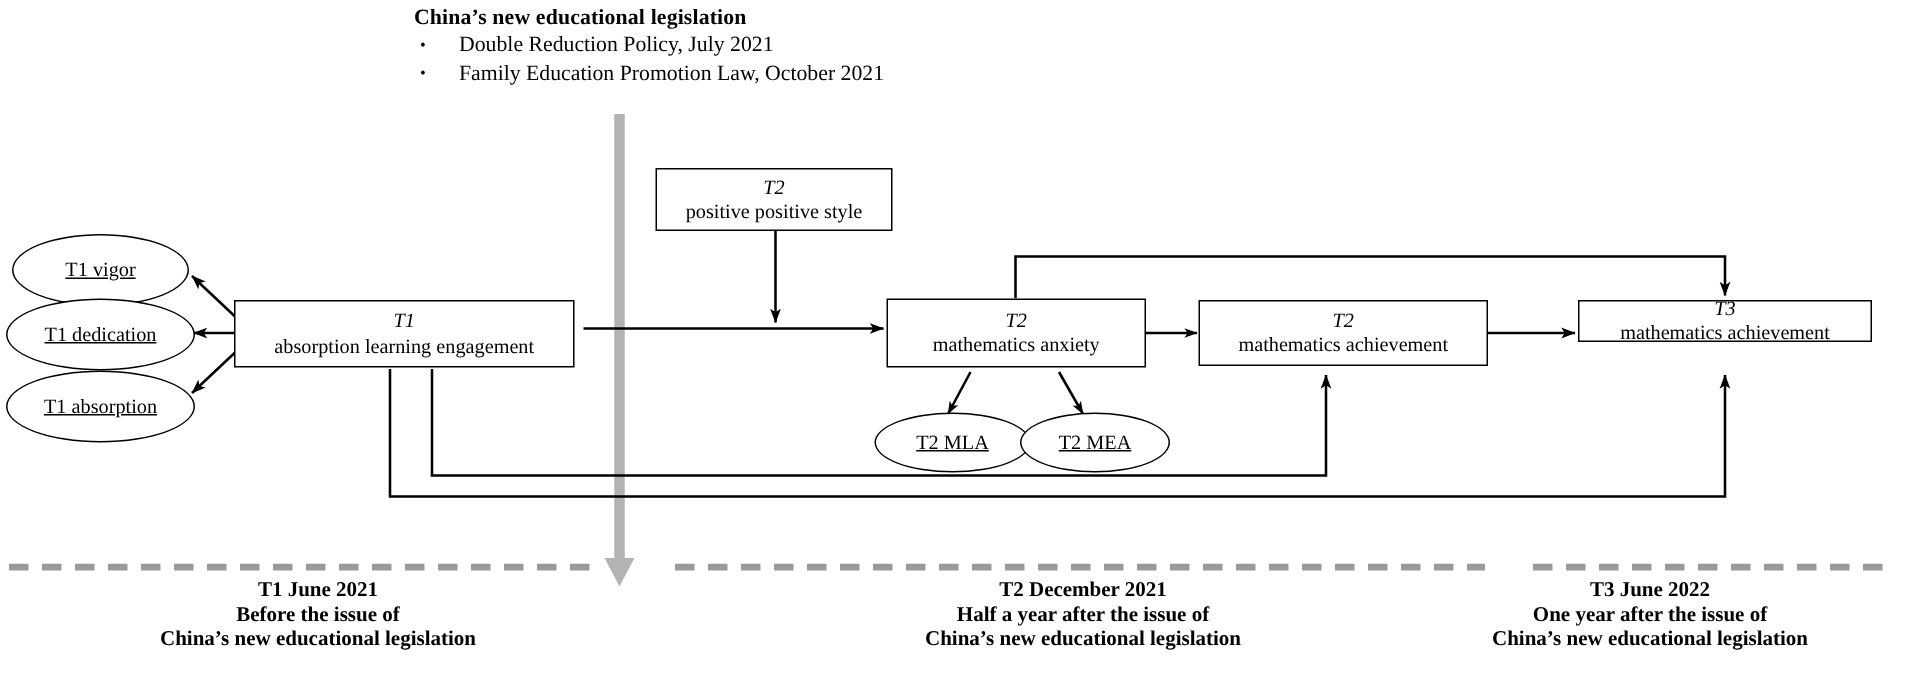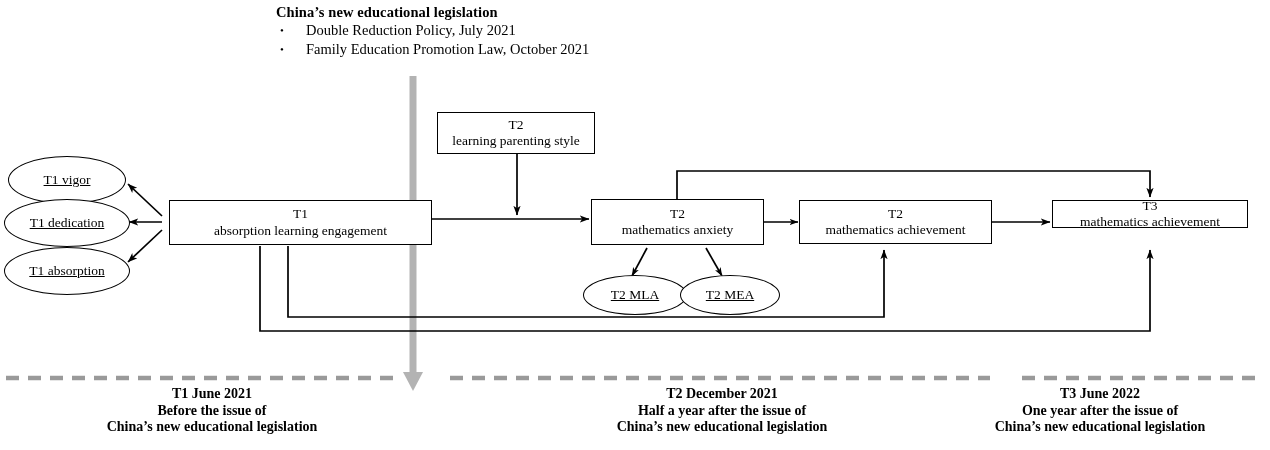--- a/index.html
+++ b/index.html
@@ -18,21 +18,21 @@
   .legend-bullet{width:26px;flex:0 0 26px;text-align:left;padding-left:4px;font-size:11px;line-height:19px;}
   .legend-text{flex:1 1 auto;}
 
   
   .node-box{
     position:absolute;box-sizing:border-box;
     border:1.6px solid #000;background:#fff;
     display:flex;flex-direction:column;align-items:center;justify-content:center;
     font-size:13.5px;line-height:16.5px;text-align:center;
   }
-  .node-box .l1{display:block;}
+  .node-box .l1{display:block;font-style:italic;}
   .node-box .l2{display:block;}
 
   
   .node-ellipse{
     position:absolute;box-sizing:border-box;
     border:1.7px solid #000;border-radius:50%;background:#fff;
     display:flex;align-items:center;justify-content:center;
     font-size:13.5px;text-align:center;white-space:nowrap;text-decoration:underline;
   }
 
@@ -143,28 +143,28 @@
     <span>T1 absorption</span>
   </div>
 
   <div class="node-ellipse" style="left:583px;top:275px;width:104px;height:40px;">
     <span>T2 MLA</span>
   </div>
   <div class="node-ellipse" style="left:680px;top:275px;width:100px;height:40px;">
     <span>T2 MEA</span>
   </div>
 
-  <div class="node-box" style="left:169px;top:200px;width:263px;height:45px;">
+  <div class="node-box" style="left:156px;top:200px;width:227px;height:45px;">
     <span class="l1">T1</span>
     <span class="l2">absorption learning engagement</span>
   </div>
 
   <div class="node-box" style="left:437px;top:112px;width:158px;height:42px;">
     <span class="l1">T2</span>
-    <span class="l2">learning parenting style</span>
+    <span class="l2">positive positive style</span>
   </div>
 
   <div class="node-box" style="left:591px;top:199px;width:173px;height:46px;">
     <span class="l1">T2</span>
     <span class="l2">mathematics anxiety</span>
   </div>
 
   <div class="node-box" style="left:799px;top:200px;width:193px;height:44px;">
     <span class="l1">T2</span>
     <span class="l2">mathematics achievement</span>

